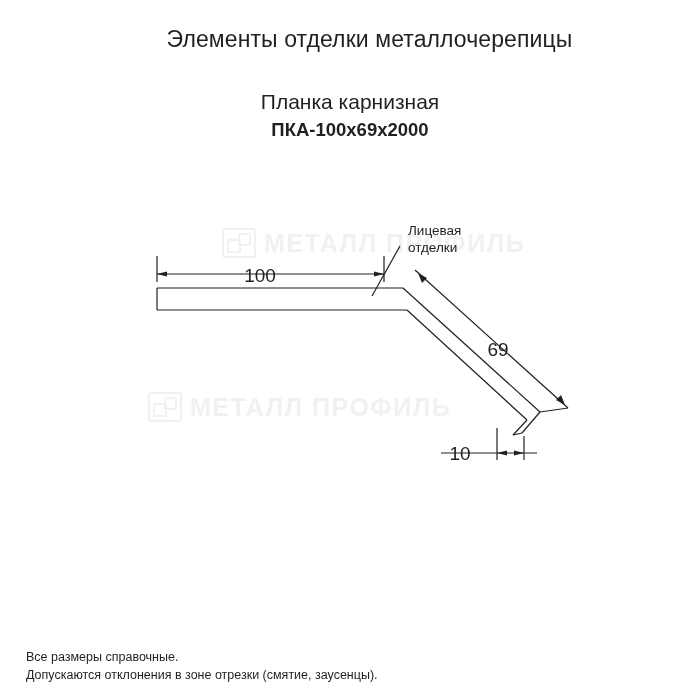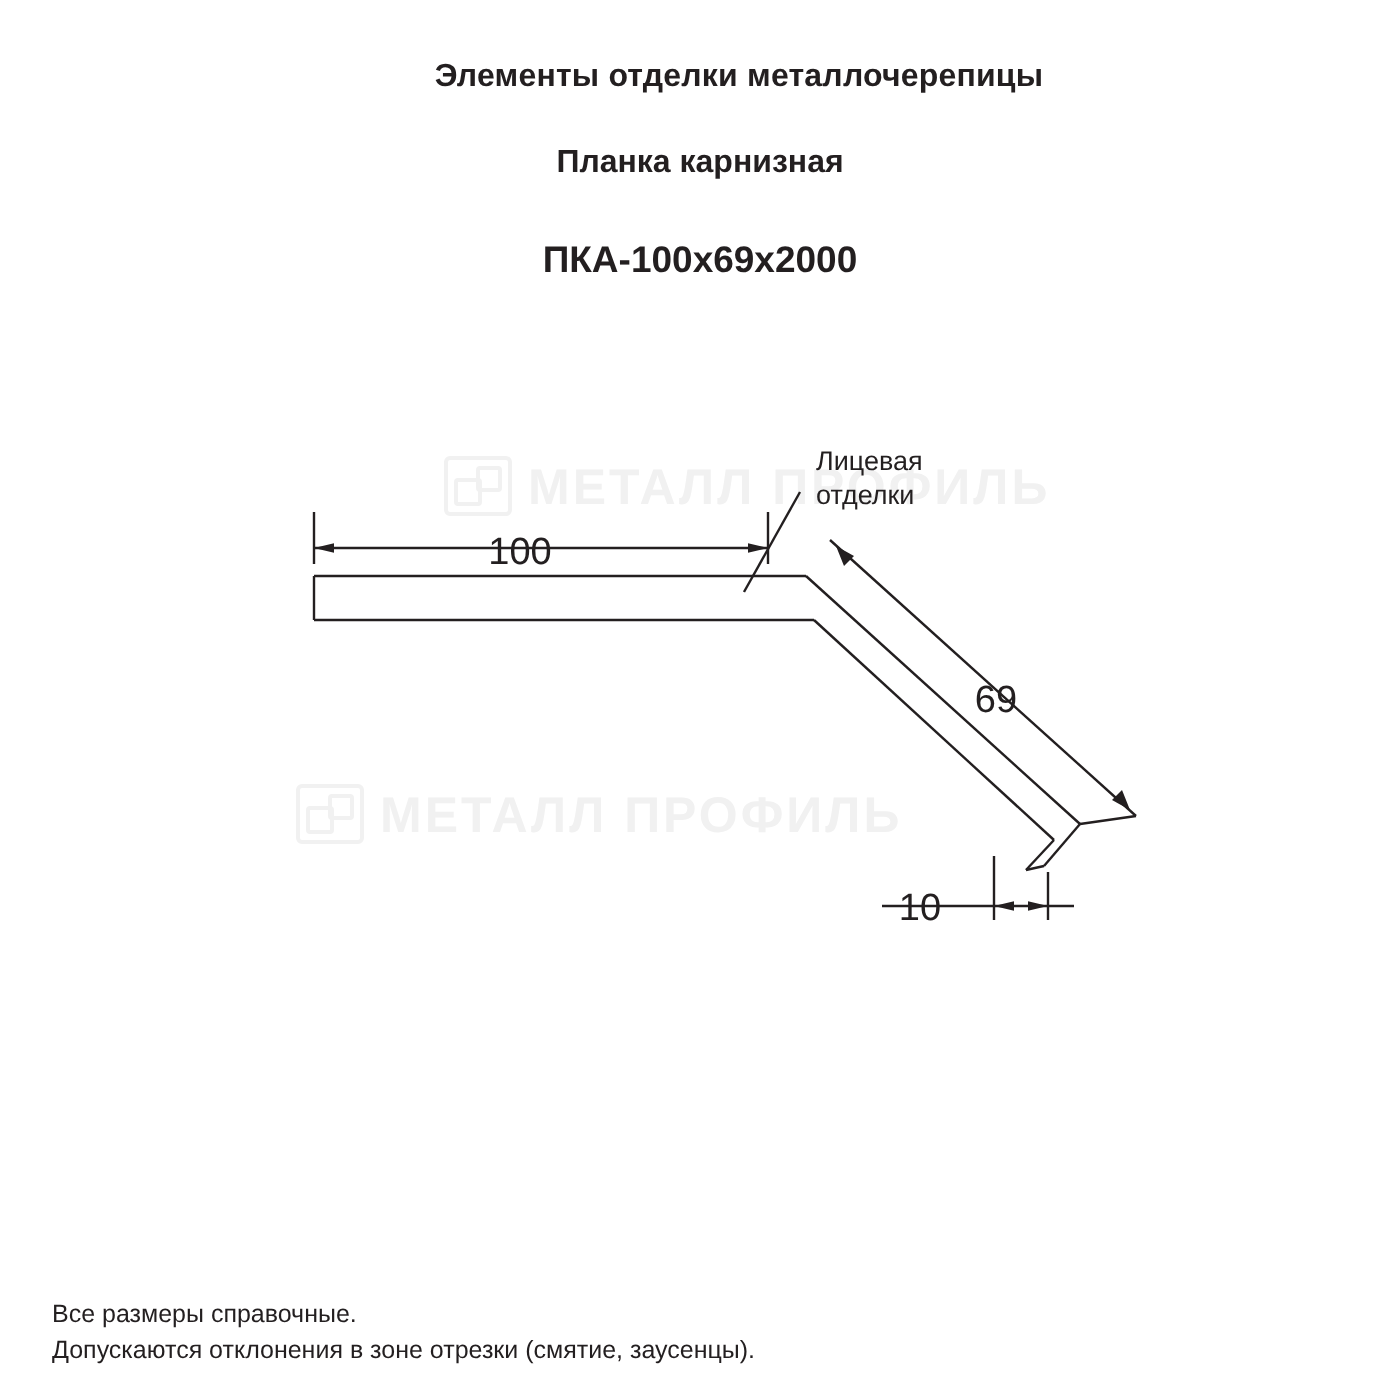--- a/index.html
+++ b/index.html
@@ -20,36 +20,36 @@
     inset: 0;
   }
   .title-block {
     position: absolute;
     top: 26px;
     left: 0;
     width: 700px;
     text-align: center;
   }
   .title-main {
-    font-size: 16px;
-    font-weight: bold;
+    font-size: 23px;
+    font-weight: normal;
     letter-spacing: 0.1px;
     line-height: 26px;
     padding-left: 39px;
   }
   .title-sub {
-    font-size: 16px;
-    font-weight: bold;
-    margin-top: 18px;
+    font-size: 21px;
+    font-weight: normal;
+    margin-top: 38px;
     line-height: 24px;
   }
   .title-code {
     font-size: 18.5px;
     font-weight: bold;
-    margin-top: 24px;
+    margin-top: 4px;
     line-height: 24px;
   }
 
   .drawing {
     position: absolute;
     top: 170px;
     left: 0;
     width: 639px;
     height: 380px;
   }

